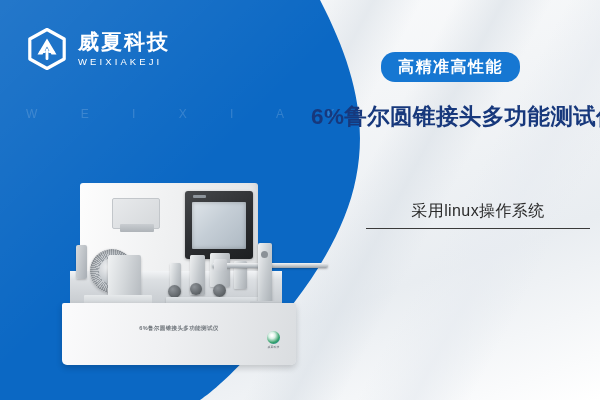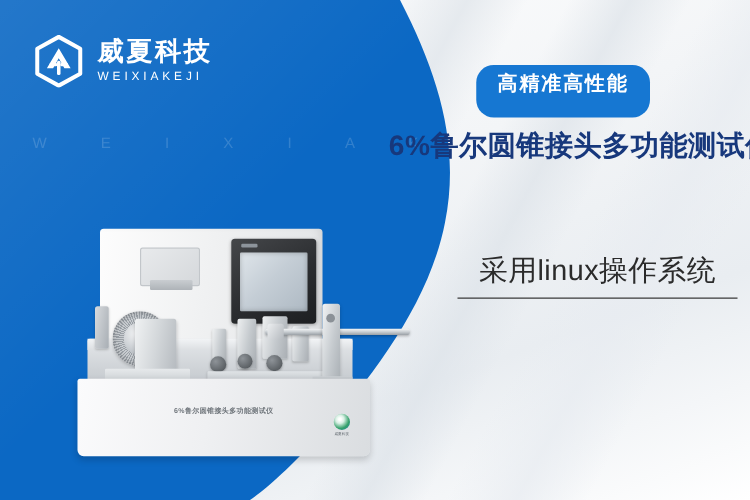--- a/index.html
+++ b/index.html
@@ -49,33 +49,33 @@
   .brand-en {
     color:#fff; font-size:9.5px; font-weight:400; letter-spacing:3.1px;
     line-height:1.2; margin-top:2px; white-space:nowrap;
   }
 
   
   .badge {
     position:absolute; left:381px; top:52px;
     background:#1677d2; color:#fff;
     font-size:16px; font-weight:700; letter-spacing:1.5px;
-    padding:5px 17px 16px; border-radius:14px; white-space:nowrap;
+    padding:5px 17px 4px; border-radius:14px; white-space:nowrap;
   }
   .headline {
     position:absolute; left:311px; top:101px;
     color:#17387c; font-size:22.5px; font-weight:700;
     letter-spacing:.4px; white-space:nowrap;
   }
 
   
   .features { position:absolute; left:366px; top:196px; width:224px; }
   .feature-row { position:relative; }
   .feature-text {
-    color:#2b2b2b; font-size:23px; font-weight:500;
+    color:#2b2b2b; font-size:16px; font-weight:500;
     letter-spacing:.4px; white-space:nowrap;
     padding:5px 0 6px; text-align:center;
   }
   .feature-rule { height:1.4px; background:#3a3a3a; width:100%; }
 
   
   .machine { position:absolute; left:62px; top:183px; width:250px; height:197px; }
 
   .m-back {
     position:absolute; left:18px; top:0; width:178px; height:91px;

